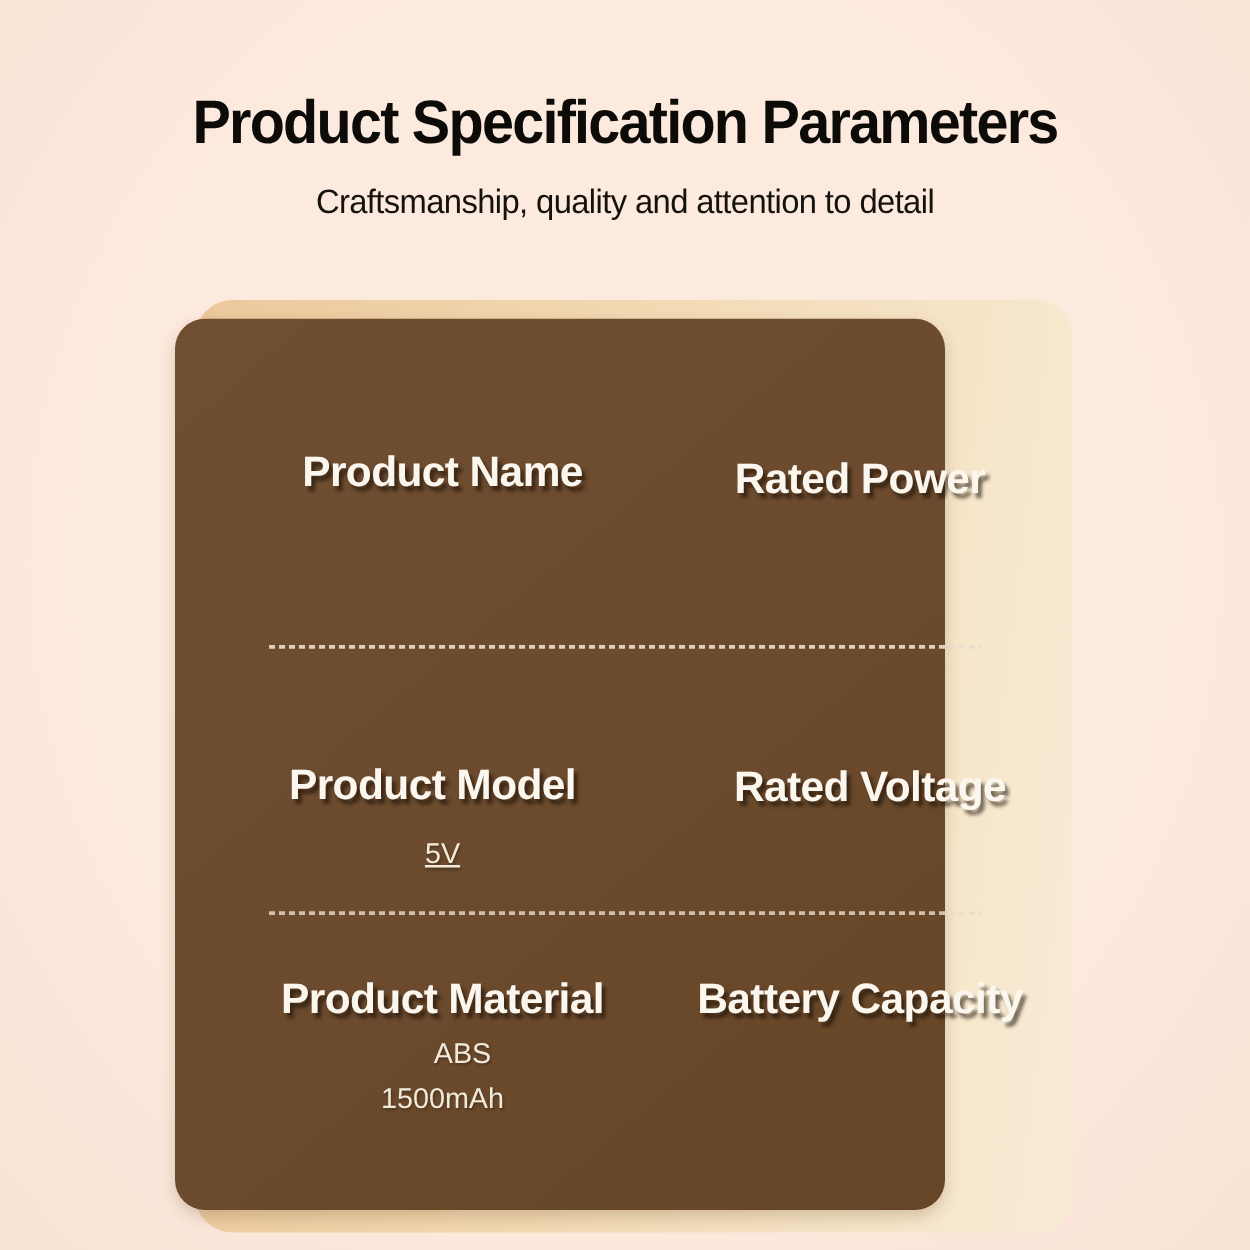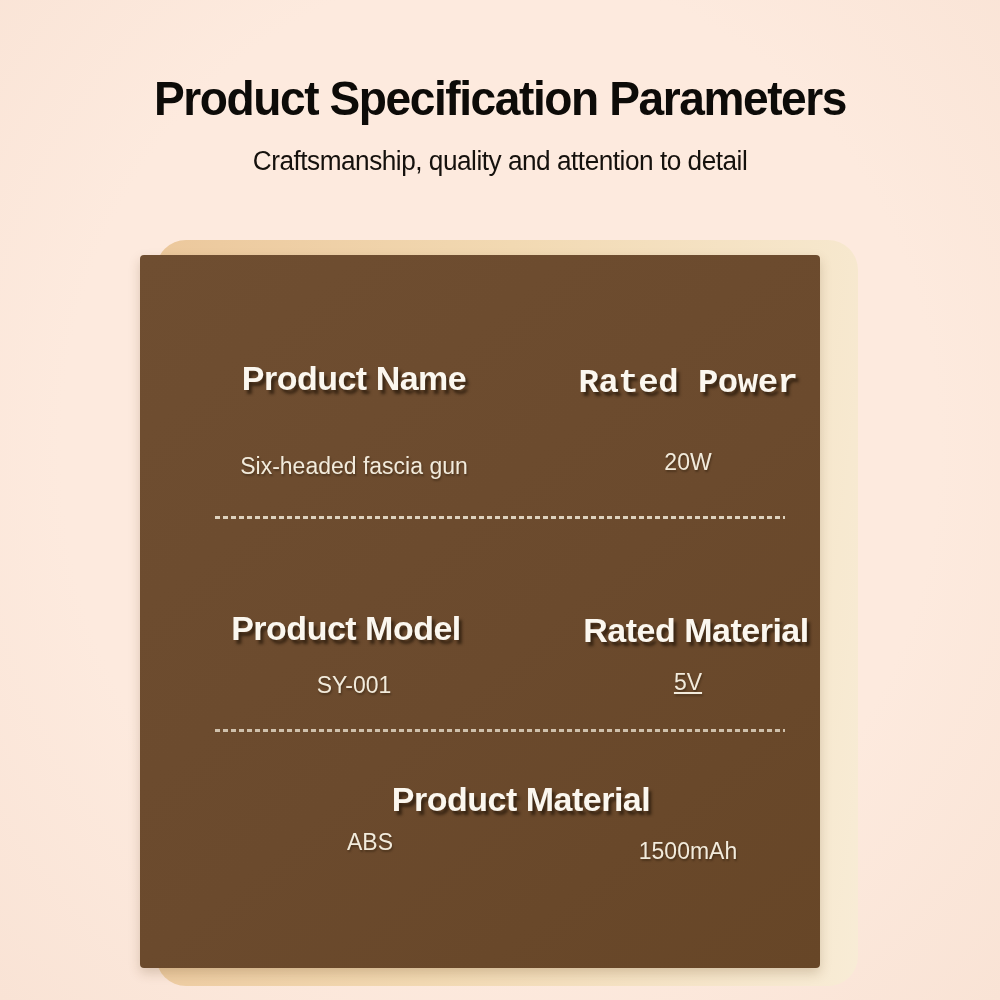--- a/index.html
+++ b/index.html
@@ -33,22 +33,22 @@
 
   
   .card-back {
     position: absolute; left: 156px; top: 240px;
     width: 702px; height: 746px;
     border-radius: 30px;
     background: linear-gradient(97deg, #ecc89c 0%, #f2d9b2 45%, #f8ecd6 100%);
   }
   .spec-card {
     position: absolute; left: 140px; top: 255px;
-    width: 680px; height: 713px;
-    border-radius: 4px;
+    width: 616px; height: 713px;
+    border-radius: 24px;
     background: linear-gradient(140deg, #6f4e31 0%, #6b4a2d 55%, #674627 100%);
     box-shadow: 0 5px 12px rgba(96, 62, 28, 0.22);
   }
 
   
   .spec-row {
     position: absolute; left: 47px; width: 668px;
     display: flex;
   }
   .spec-cell { width: 50%; text-align: center; }
@@ -63,24 +63,24 @@
     font-size: 23px; font-weight: 400;
     color: #f2ebdc;
     text-shadow: 1px 2px 2px rgba(24, 13, 4, 0.35);
   }
 
   .row-labels-1 { top: 104px; }
   .row-values-1 { top: 198px; }
   .row-labels-2 { top: 354px; gap: 32px; }
   .row-values-2 { top: 417px; }
   .row-labels-3 { top: 525px; justify-content: center; }
-  .row-values-3 { top: 574px; }
+  .row-values-3 { top: 574px; flex-direction: column; }
 
   
-  .dy-p5  { transform: translateY(5px); font-family: Liberation Mono, monospace; }
+  .dy-p5  { transform: translateY(5px); }
   .dy-p2  { transform: translateY(2px); }
   .dy-p9  { transform: translateY(9px); }
   .dy-m4  { transform: translateY(-4px); }
   .dy-m3  { transform: translateY(-3px); text-decoration: underline; }
   .dx-p16 { transform: translateX(16px); }
 
   
   .divider {
     position: absolute; left: 75px; width: 570px; height: 3px;
     background: repeating-linear-gradient(90deg,
@@ -98,39 +98,35 @@
 <div class="page-subtitle">Craftsmanship, quality and attention to detail</div>
 
 <div class="card-back"></div>
 
 <div class="spec-card">
 
   <div class="spec-row row-labels-1">
     <div class="spec-cell spec-label">Product Name</div>
     <div class="spec-cell spec-label dy-p5">Rated Power</div>
   </div>
-  <div class="spec-row row-values-1">
-    <div class="spec-cell spec-value">Six-headed fascia gun</div>
-    <div class="spec-cell spec-value dy-m4">20W</div>
-  </div>
 
   <div class="divider divider-1"></div>
 
   <div class="spec-row row-labels-2">
     <div class="spec-cell spec-label">Product Model</div>
-    <div class="spec-cell spec-label dy-p2">Rated Material</div>
+    <div class="spec-cell spec-label dy-p2">Rated Voltage</div>
   </div>
   <div class="spec-row row-values-2">
-    <div class="spec-cell spec-value">SY-001</div>
     <div class="spec-cell spec-value dy-m3">5V</div>
   </div>
 
   <div class="divider divider-2"></div>
 
   <div class="spec-row row-labels-3">
     <div class="spec-cell spec-label">Product Material</div>
+    <div class="spec-cell spec-label">Battery Capacity</div>
   </div>
   <div class="spec-row row-values-3">
     <div class="spec-cell spec-value dx-p16">ABS</div>
     <div class="spec-cell spec-value dy-p9">1500mAh</div>
   </div>
 
 </div>
 
 </body></html>

